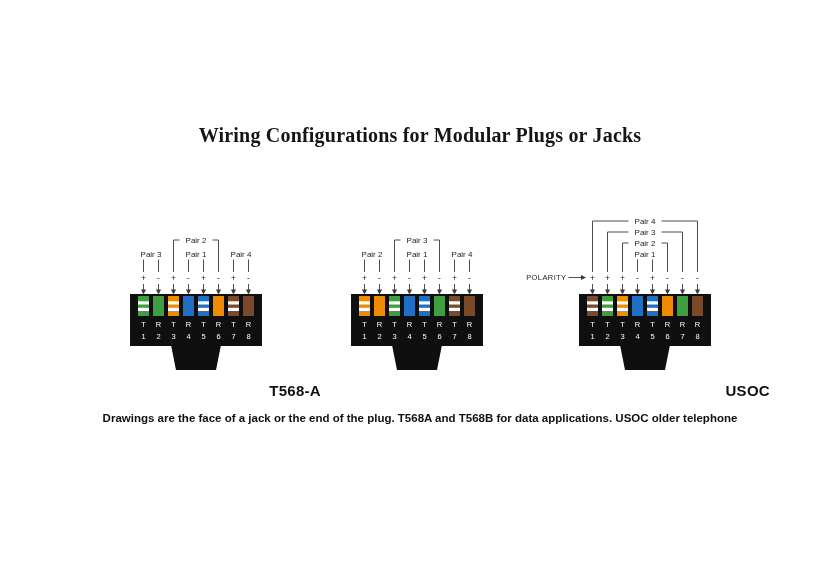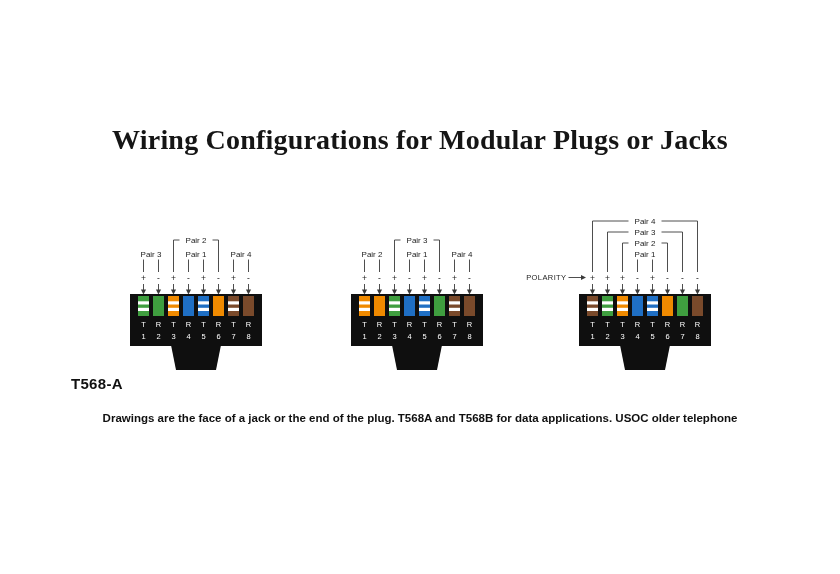--- a/index.html
+++ b/index.html
@@ -1,25 +1,25 @@
 <!DOCTYPE html>
 <html><head>
 <meta charset="utf-8">
 <style>
   html,body{margin:0;padding:0;background:#fff;}
   .page{position:relative;width:840px;height:574px;background:#ffffff;
         font-family:"Liberation Sans",sans-serif;overflow:hidden;}
   .title{position:absolute;top:124px;left:0;width:100%;margin:0;text-align:center;
-         font-family:"Liberation Serif",serif;font-size:28px;font-weight:bold;
+         font-family:"Liberation Serif",serif;font-size:20px;font-weight:bold;
          color:#151515;letter-spacing:.2px;}
   .connectors{position:absolute;top:158px;left:0;width:100%;height:240px;}
   .connector{position:absolute;top:16px;width:250px;margin:0;}
   .connector svg{display:block;font-family:"Liberation Sans",sans-serif;}
-  .clabel{text-align:left;font-size:15px;font-weight:bold;color:#101010;
-          margin-top:1px;letter-spacing:.3px;}
+  .clabel{text-align:right;font-size:15px;font-weight:bold;color:#101010;
+          margin-top:8px;letter-spacing:.3px;}
   .caption{position:absolute;top:412px;left:0;width:100%;margin:0;text-align:center;
            font-size:11.5px;font-weight:bold;color:#101010;}
 </style>
 </head>
 <body>
 
 <div class="page">
 
   <h1 class="title">Wiring Configurations for Modular Plugs or Jacks</h1>
 
@@ -391,19 +391,20 @@
             <rect x="157" y="122" width="11" height="20" fill="#3f9e3f"></rect>
             <text x="162.5" y="153" text-anchor="middle" font-size="7.5" fill="#fff">R</text>
             <text x="162.5" y="164.5" text-anchor="middle" font-size="7.5" fill="#fff">7</text>
           </g>
           <g>
             <rect x="172" y="122" width="11" height="20" fill="#7a4a2b"></rect>
             <text x="177.5" y="153" text-anchor="middle" font-size="7.5" fill="#fff">R</text>
             <text x="177.5" y="164.5" text-anchor="middle" font-size="7.5" fill="#fff">8</text>
           </g>
         </svg>
+      <figcaption class="clabel">USOC</figcaption>
     </figure>
 
   </div>
 
   <p class="caption">Drawings are the face of a jack or the end of the plug. T568A and T568B for data applications. USOC older telephone</p>
 
 </div>
 
 </body></html>

